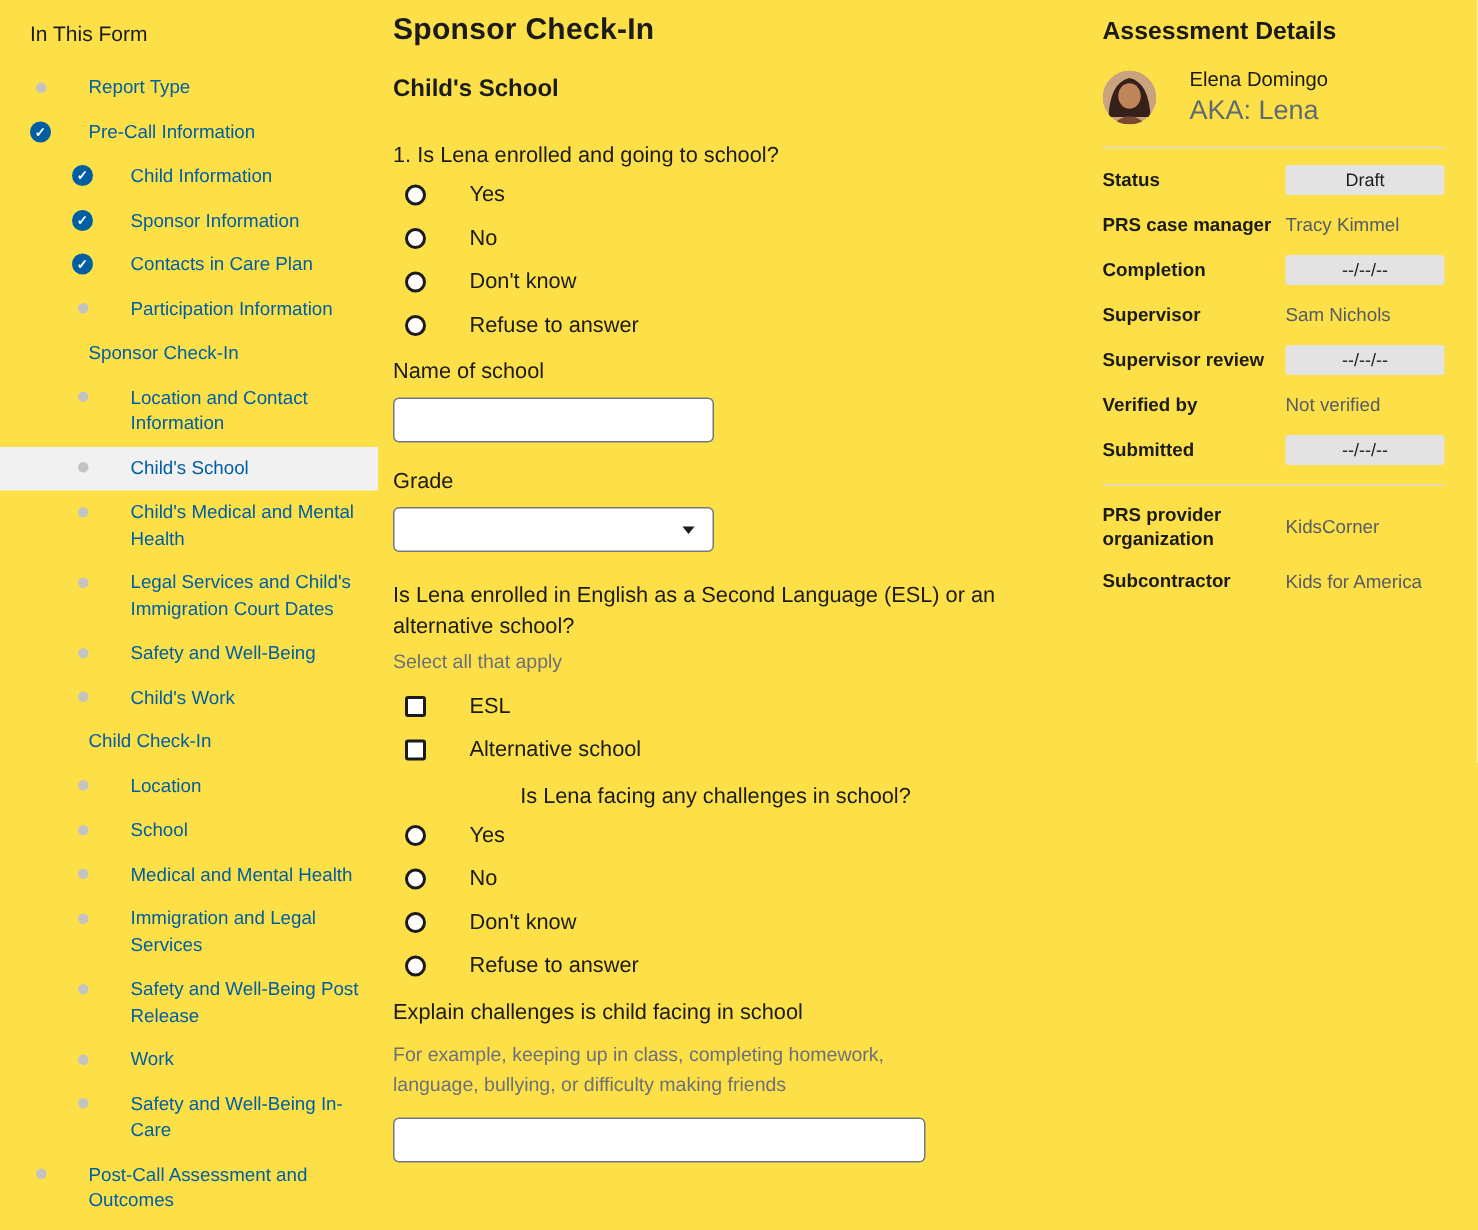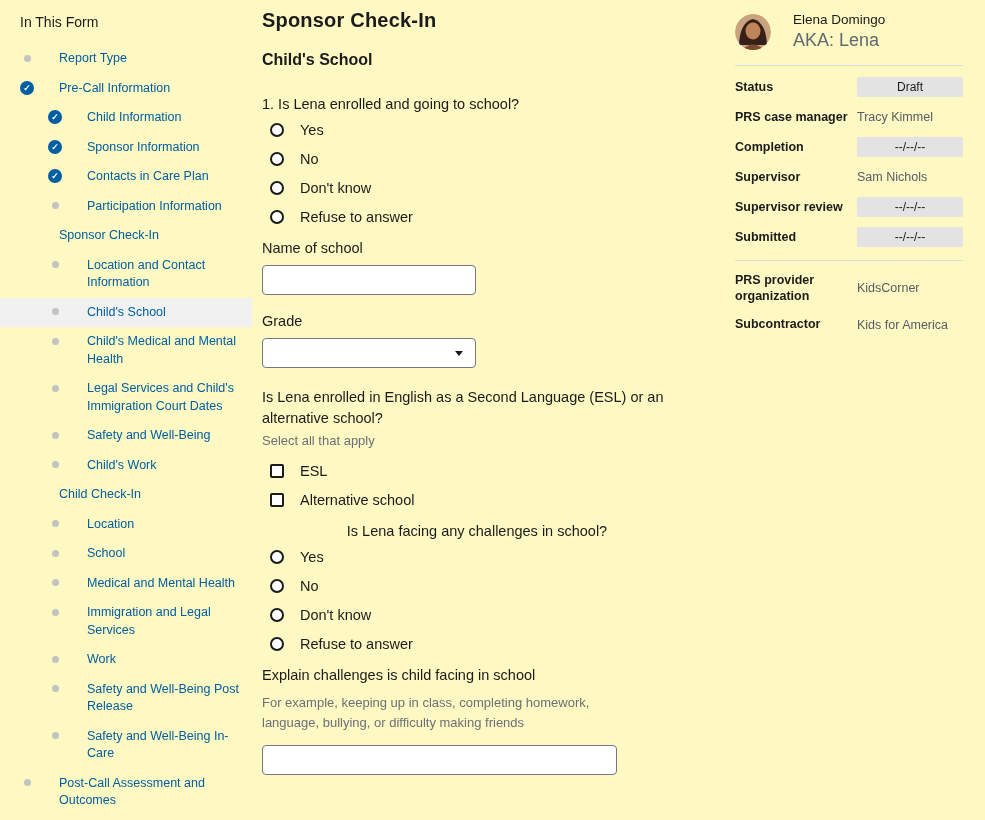--- a/index.html
+++ b/index.html
@@ -1,37 +1,37 @@
 <!DOCTYPE html>
 <html><head>
 <meta charset="utf-8">
 <style>
   * { margin:0; padding:0; box-sizing:border-box; }
   html,body { width:985px; height:820px; background:#fff; color:#1b1b1b;
               font-family:"Liberation Sans", sans-serif; }
-  .app { position:relative; width:985px; height:820px; overflow:hidden; background:#fef9c3; }
+  .app { position:relative; width:985px; height:820px; overflow:hidden; background:#fde047; }
 
   
   .sidebar { position:absolute; left:0; top:0; width:252px; padding-top:14px; }
   .sidebar-title { font-size:14px; color:#1b1b1b; padding-left:20px; margin-bottom:14px; }
   .nav-item { display:flex; align-items:flex-start; gap:25px; padding:6px 10px 6px 20px; cursor:pointer; }
   .nav-item.lvl1 { padding-left:48px; }
   .nav-item .lbl { font-size:12.5px; color:#005ea2; line-height:1.4; }
   .nav-item.selected { background:#f1f1f1; }
   .icon-slot { width:14px; height:14px; flex:0 0 14px; display:flex; align-items:center; justify-content:center; margin-top:1px; }
   .ic-check { width:14px; height:14px; border-radius:50%; background:#005ea2; color:#fff;
               font-size:9px; line-height:14px; text-align:center; font-weight:700; }
   .ic-dot { width:7px; height:7px; border-radius:50%; background:#c3c3c3; }
 
   
   .main { position:absolute; left:262px; top:8px; width:430px; }
   .page-title { font-size:20px; font-weight:700; line-height:24px; margin-bottom:18px; letter-spacing:.2px; }
   .section-title { font-size:16px; font-weight:700; line-height:20px; margin-bottom:24px; }
   .qlabel { font-size:14.5px; line-height:21px; margin-bottom:7px; }
-  .opt { display:flex; align-items:center; gap:16px; margin-left:8px; margin-bottom:13px; cursor:pointer; }
+  .opt { display:flex; align-items:center; gap:29px; margin-left:8px; margin-bottom:13px; cursor:pointer; }
   .radio { width:14px; height:14px; border:2px solid #1b1b1b; border-radius:50%; flex:0 0 14px; background:#fff; }
   .checkbox { width:14px; height:14px; border:2px solid #1b1b1b; border-radius:2px; flex:0 0 14px; background:#fff; }
   .olabel { font-size:14.5px; }
   .field-label { font-size:14.5px; line-height:21px; margin:4px 0 6px; }
   .text-input { width:214px; height:30px; border:1px solid #747880; border-radius:4px; background:#fff;
                 padding:0 8px; font:inherit; font-size:14px; outline:none; }
   .text-input.wide { width:355px; }
   .select { width:214px; height:30px; border:1px solid #747880; border-radius:4px; display:flex;
             align-items:center; justify-content:flex-end; padding-right:12px; cursor:pointer; background:#fff; }
   .caret { width:0; height:0; border-left:4px solid transparent; border-right:4px solid transparent;
@@ -164,27 +164,27 @@
     <div class="nav-item lvl1">
       <span class="icon-slot">
           <span class="ic-dot"></span>
         </span>
       <span class="lbl">Immigration and Legal Services</span>
     </div>
     <div class="nav-item lvl1">
       <span class="icon-slot">
           <span class="ic-dot"></span>
         </span>
+      <span class="lbl">Safety and Well-Being Post Release</span>
+    </div>
+    <div class="nav-item lvl1">
+      <span class="icon-slot">
+          <span class="ic-dot"></span>
+        </span>
       <span class="lbl">Work</span>
-    </div>
-    <div class="nav-item lvl1">
-      <span class="icon-slot">
-          <span class="ic-dot"></span>
-        </span>
-      <span class="lbl">Safety and Well-Being Post Release</span>
     </div>
     <div class="nav-item lvl1">
       <span class="icon-slot">
           <span class="ic-dot"></span>
         </span>
       <span class="lbl">Safety and Well-Being In-Care</span>
     </div>
     <div class="nav-item lvl0">
       <span class="icon-slot">
           <span class="ic-dot"></span>
@@ -263,20 +263,21 @@
     </div>
 
     <div>
       <p class="qlabel mt6">Explain challenges is child facing in school</p>
       <p class="hint">For example, keeping up in class, completing homework, language, bullying, or difficulty making friends</p>
       <input class="text-input wide" type="text" style="">
     </div>
   </main>
 
   <aside class="details">
+    <div class="details-title">Assessment Details</div>
 
     <div class="person">
       <span class="avatar">
         <svg viewBox="0 0 36 36" width="36" height="36">
           <circle cx="18" cy="18" r="18" fill="#c9a27e"></circle>
           <path d="M4 31 Q5 8 18 5 Q31 8 32 31 Z" fill="#35211a"></path>
           <ellipse cx="18" cy="17" rx="7.5" ry="8.5" fill="#c08459"></ellipse>
           <path d="M7 36 Q18 25 29 36 Z" fill="#7a4a30"></path>
         </svg>
       </span>
@@ -301,20 +302,24 @@
       </div>
       <div class="drow">
         <span class="dlabel">Supervisor</span>
         <span class="dvalue">Sam Nichols</span>
       </div>
       <div class="drow">
         <span class="dlabel">Supervisor review</span>
         <span class="dvalue badge">--/--/--</span>
       </div>
       <div class="drow">
+        <span class="dlabel">Verified by</span>
+        <span class="dvalue">Not verified</span>
+      </div>
+      <div class="drow">
         <span class="dlabel">Submitted</span>
         <span class="dvalue badge">--/--/--</span>
       </div>
 
       <div class="sep"></div>
 
       <div class="drow tall">
         <span class="dlabel">PRS provider organization</span>
         <span class="dvalue">KidsCorner</span>
       </div>

